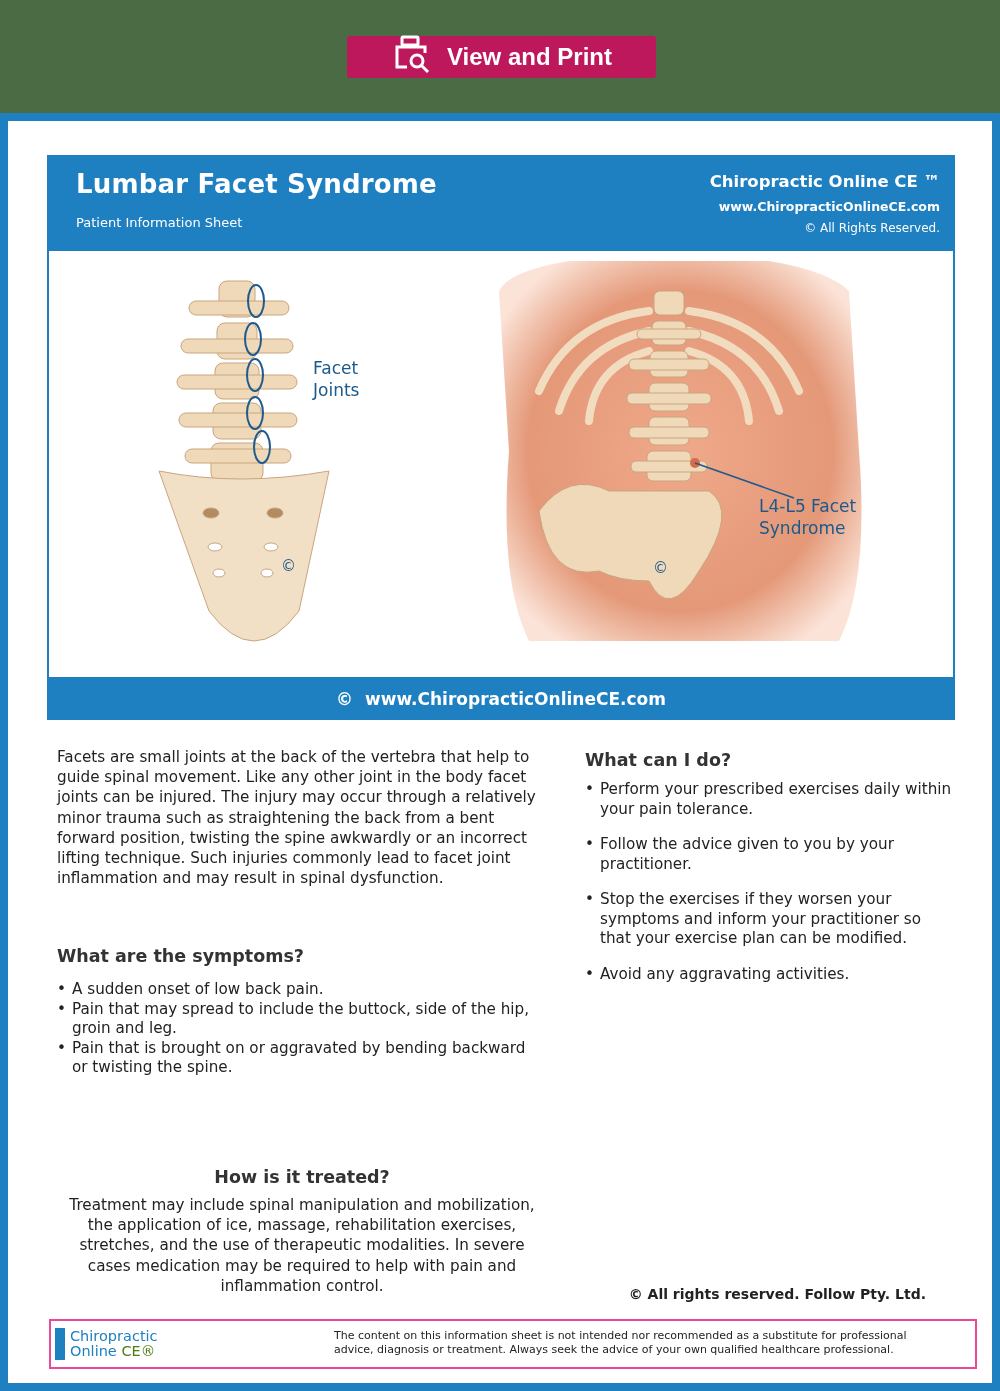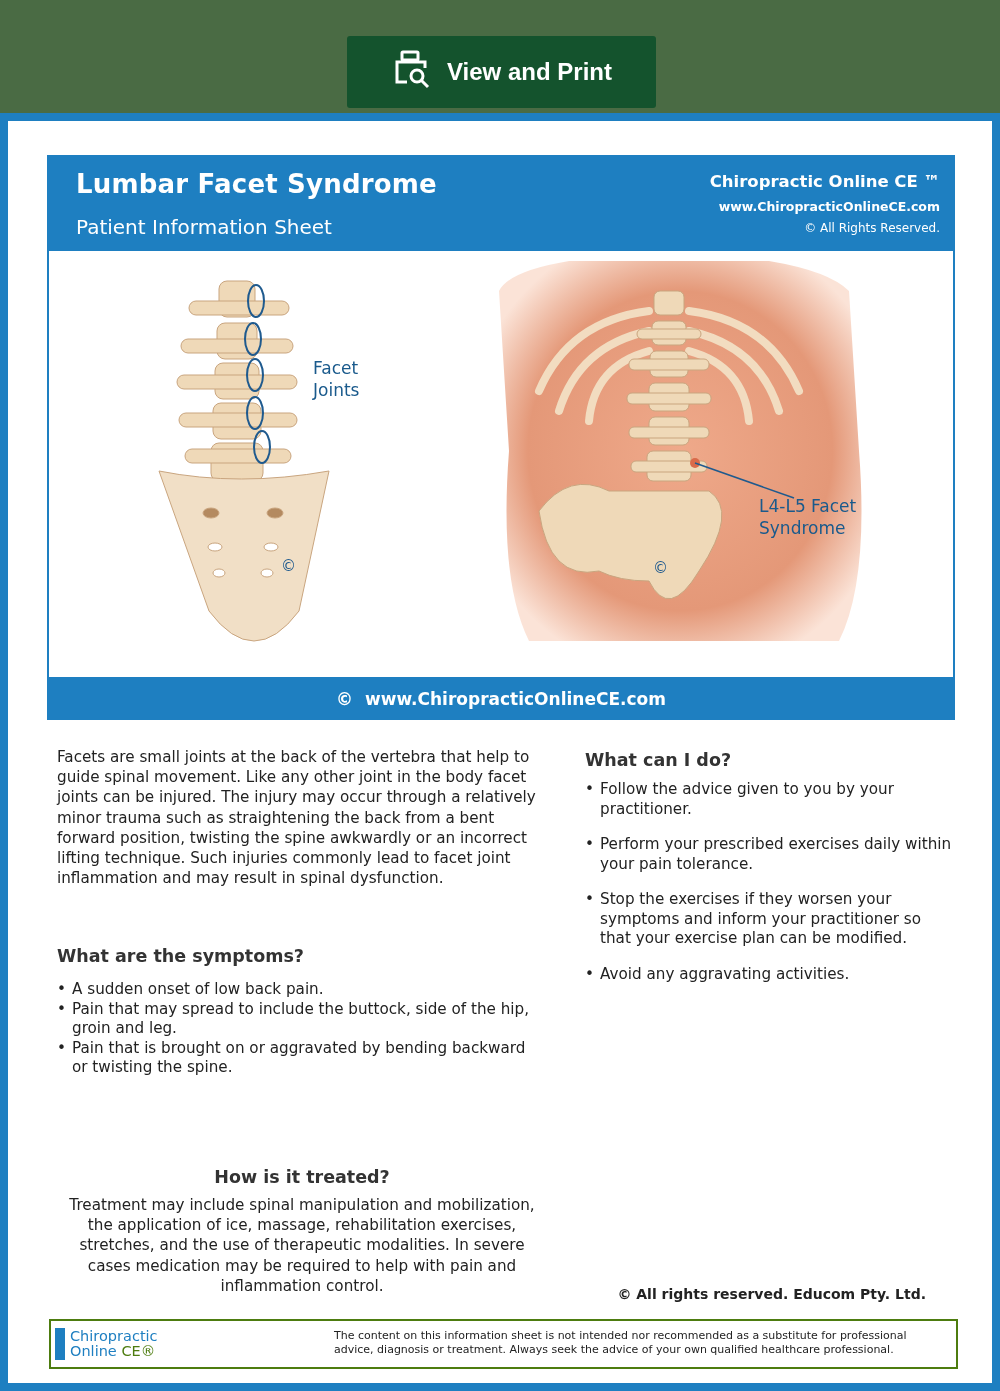--- a/index.html
+++ b/index.html
@@ -3,59 +3,59 @@
 <meta charset="utf-8">
 <style>
   html, body { margin: 0; padding: 0; }
   body {
     width: 1000px; height: 1391px; position: relative; overflow: hidden;
     background: #4a6b44;
     font-family: "DejaVu Sans", "Liberation Sans", sans-serif;
   }
   .topbar { position: absolute; left: 0; top: 0; width: 1000px; height: 113px; background: #4a6b44; }
   .print-btn {
-    position: absolute; left: 347px; top: 36px; width: 309px; height: 72px;
-    background: #14532d; border-radius: 3px; display: flex; align-items: center; justify-content: center;
+    position: absolute; left: 347px; top: 36px; width: 309px; height: 42px;
+    background: #be185d; border-radius: 3px; display: flex; align-items: center; justify-content: center;
     color: #fff; font-family: "Liberation Sans", sans-serif; font-weight: bold; font-size: 24px; cursor: pointer;
     gap: 14px;
   }
   .print-btn svg { width: 42px; height: 42px; }
   .frame {
     position: absolute; left: 0; top: 113px; width: 1000px; height: 1362px;
     background: #1e7fc1;
   }
   .page {
     position: absolute; left: 8px; top: 8px; width: 984px; height: 1262px; background: #fff;
   }
   .header {
     position: absolute; left: 39px; top: 34px; width: 908px; height: 96px; background: #1e7fc1; color: #fff;
   }
   .header .title { position: absolute; left: 29px; top: 14px; font-size: 26px; font-weight: bold; letter-spacing: 0.2px; }
-  .header .subtitle { position: absolute; left: 29px; top: 60px; font-size: 20px; }
+  .header .subtitle { position: absolute; left: 29px; top: 60px; font-size: 13px; }
   .header .brand { position: absolute; right: 15px; top: 17px; font-size: 16.5px; font-weight: bold; text-align: right; }
   .header .url { position: absolute; right: 15px; top: 44px; font-size: 12.5px; font-weight: bold; }
   .header .rights { position: absolute; right: 15px; top: 66px; font-size: 12px; }
   .figure {
     position: absolute; left: 39px; top: 130px; width: 904px; height: 426px; background: #fff;
     border: 2px solid #1e7fc1; border-top: none; border-bottom: none;
   }
   .fig-footer {
     position: absolute; left: 39px; top: 556px; width: 908px; height: 43px; background: #1e7fc1; color: #fff;
     font-size: 17px; font-weight: bold; display: flex; align-items: center; justify-content: center; gap: 12px;
   }
   .label-blue { position: absolute; color: #1a5a8c; font-size: 17px; line-height: 22px; }
   .content { position: absolute; color: #2b2b2b; }
   .h2 { font-size: 17.5px; font-weight: bold; color: #333; margin: 0 0 8px 0; }
   .para { font-size: 15.2px; line-height: 20.2px; margin: 0; color: #222; }
   ul.bullets { list-style: none; margin: 0; padding: 0; }
   ul.bullets li { position: relative; padding-left: 15px; font-size: 15.2px; line-height: 19.5px; color: #222; }
   ul.bullets li::before { content: "•"; position: absolute; left: 0; top: 0; }
   .rights-line { position: absolute; right: 66px; top: 1165px; font-size: 14px; font-weight: bold; color: #222; }
   .disclaimer-box {
-    position: absolute; left: 41px; top: 1198px; width: 905px; height: 46px; border: 2px solid #4d7c0f; background: #fff;
+    position: absolute; left: 41px; top: 1198px; width: 905px; height: 46px; border: 2px solid #ec4899; background: #fff; padding-left: 19px;
   }
   .logo { position: absolute; left: 4px; top: 7px; display: flex; align-items: center; gap: 5px; }
   .logo .mark { width: 10px; height: 32px; background: #1e7fc1; }
   .logo .txt { color: #1e7fc1; font-size: 14.5px; line-height: 15px; }
   .logo .ce { color: #4d7c0f; }
   .disclaimer { position: absolute; left: 283px; top: 8px; font-size: 11px; line-height: 14px; color: #222; width: 610px; }
 </style>
 </head>
 <body>
 
@@ -187,28 +187,28 @@
     </div>
 
     <div class="content" style="left:49px; top:1046px; width:490px;text-align:center;">
       <div class="h2">How is it treated?</div>
       <p class="para">Treatment may include spinal manipulation and mobilization, the application of ice, massage, rehabilitation exercises, stretches, and the use of therapeutic modalities. In severe cases medication may be required to help with pain and inflammation control.</p>
     </div>
 
     <div class="content" style="left:577px; top:629px; width:370px;">
       <div class="h2" style="margin-bottom:10px">What can I do?</div>
       <ul class="bullets">
+        <li style="margin-bottom:16px">Perform your prescribed exercises daily within your pain tolerance.</li>
         <li style="margin-bottom:16px">Follow the advice given to you by your practitioner.</li>
-        <li style="margin-bottom:16px">Perform your prescribed exercises daily within your pain tolerance.</li>
         <li style="margin-bottom:16px">Stop the exercises if they worsen your symptoms and inform your practitioner so that your exercise plan can be modified.</li>
         <li>Avoid any aggravating activities.</li>
       </ul>
     </div>
 
-    <div class="rights-line">© All rights reserved. Educom Pty. Ltd.</div>
+    <div class="rights-line">© All rights reserved. Follow Pty. Ltd.</div>
 
     <div class="disclaimer-box">
       <div class="logo">
         <div class="mark"></div>
         <div class="txt">
           <div>Chiropractic</div>
           <div><span>Online</span> <span class="ce">CE®</span></div>
         </div>
       </div>
       <div class="disclaimer">The content on this information sheet is not intended nor recommended as a substitute for professional advice, diagnosis or treatment. Always seek the advice of your own qualified healthcare professional.</div>

